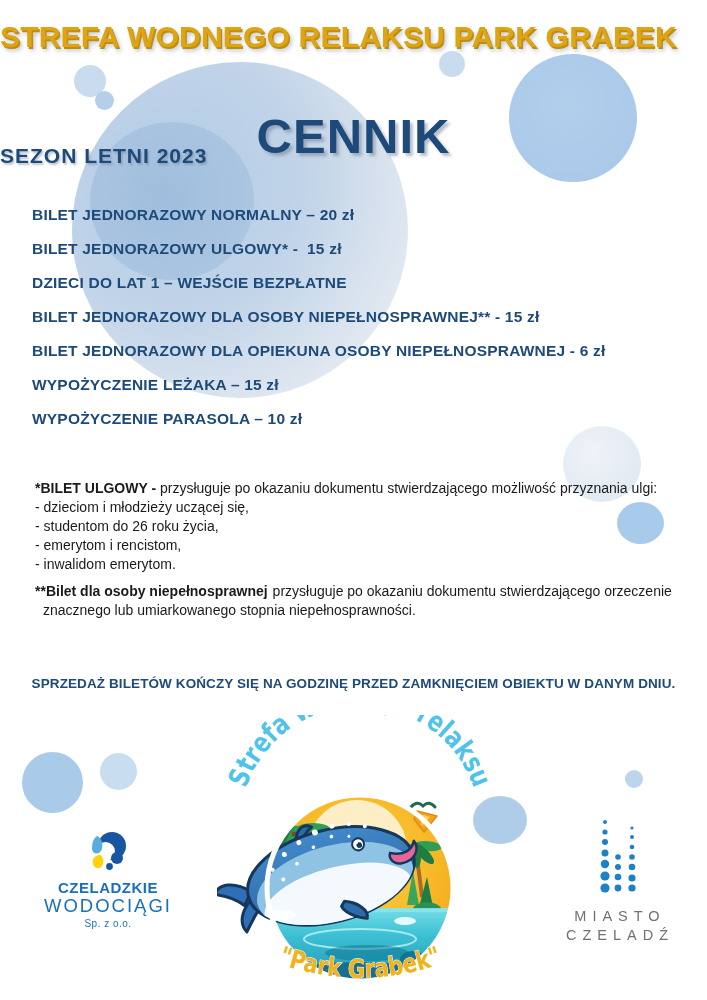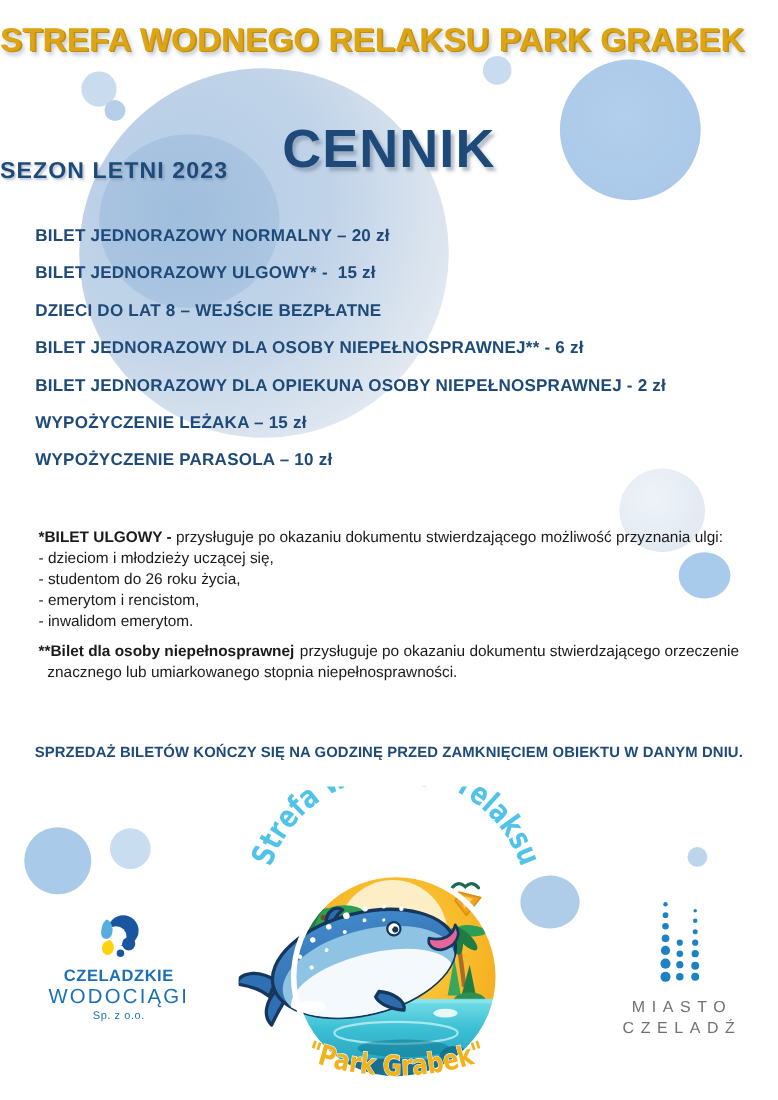--- a/index.html
+++ b/index.html
@@ -71,23 +71,23 @@
   <div class="bl" style="left:473px;top:796px;width:54px;height:48px;background:#afcde9;"></div>
   <div class="bl" style="left:625px;top:770px;width:18px;height:18px;background:#bdd5ec;"></div>
 
   <div class="layer title">STREFA WODNEGO RELAKSU PARK GRABEK</div>
   <div class="layer cennik">CENNIK</div>
   <div class="layer sezon">SEZON LETNI 2023</div>
 
   <div class="layer prices">
     <div class="price-item">BILET JEDNORAZOWY NORMALNY – 20 zł</div>
     <div class="price-item">BILET JEDNORAZOWY ULGOWY* -  15 zł</div>
-    <div class="price-item">DZIECI DO LAT 8 – WEJŚCIE BEZPŁATNE</div>
-    <div class="price-item">BILET JEDNORAZOWY DLA OSOBY NIEPEŁNOSPRAWNEJ** - 6 zł</div>
-    <div class="price-item">BILET JEDNORAZOWY DLA OPIEKUNA OSOBY NIEPEŁNOSPRAWNEJ - 2 zł</div>
+    <div class="price-item">DZIECI DO LAT 1 – WEJŚCIE BEZPŁATNE</div>
+    <div class="price-item">BILET JEDNORAZOWY DLA OSOBY NIEPEŁNOSPRAWNEJ** - 15 zł</div>
+    <div class="price-item">BILET JEDNORAZOWY DLA OPIEKUNA OSOBY NIEPEŁNOSPRAWNEJ - 6 zł</div>
     <div class="price-item">WYPOŻYCZENIE LEŻAKA – 15 zł</div>
     <div class="price-item">WYPOŻYCZENIE PARASOLA – 10 zł</div>
   </div>
 
   <div class="layer footnotes">
     <div class="fn1"><span class="b">*BILET ULGOWY -</span> <span>przysługuje po okazaniu dokumentu stwierdzającego możliwość przyznania ulgi:</span></div>
     <div>- dzieciom i młodzieży uczącej się,</div>
     <div>- studentom do 26 roku życia,</div>
     <div>- emerytom i rencistom,</div>
     <div>- inwalidom emerytom.</div>

